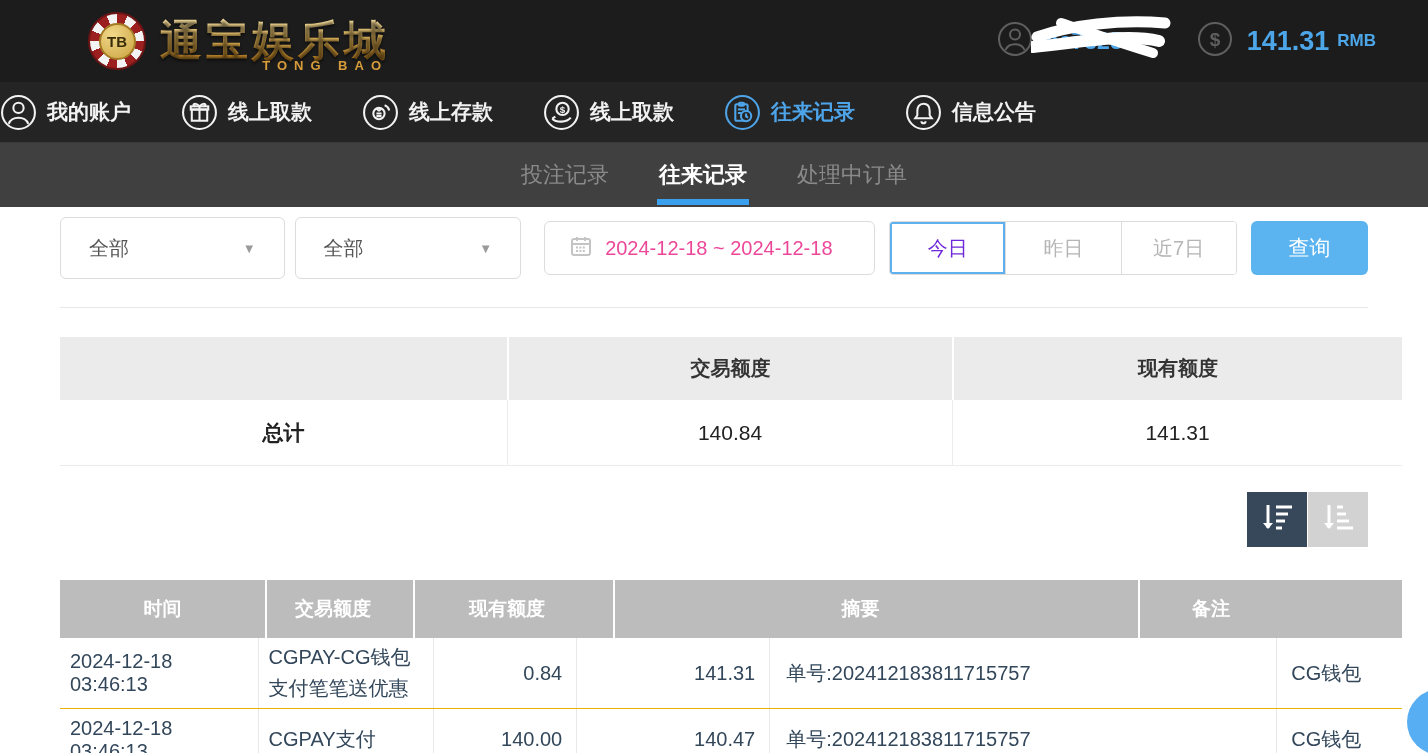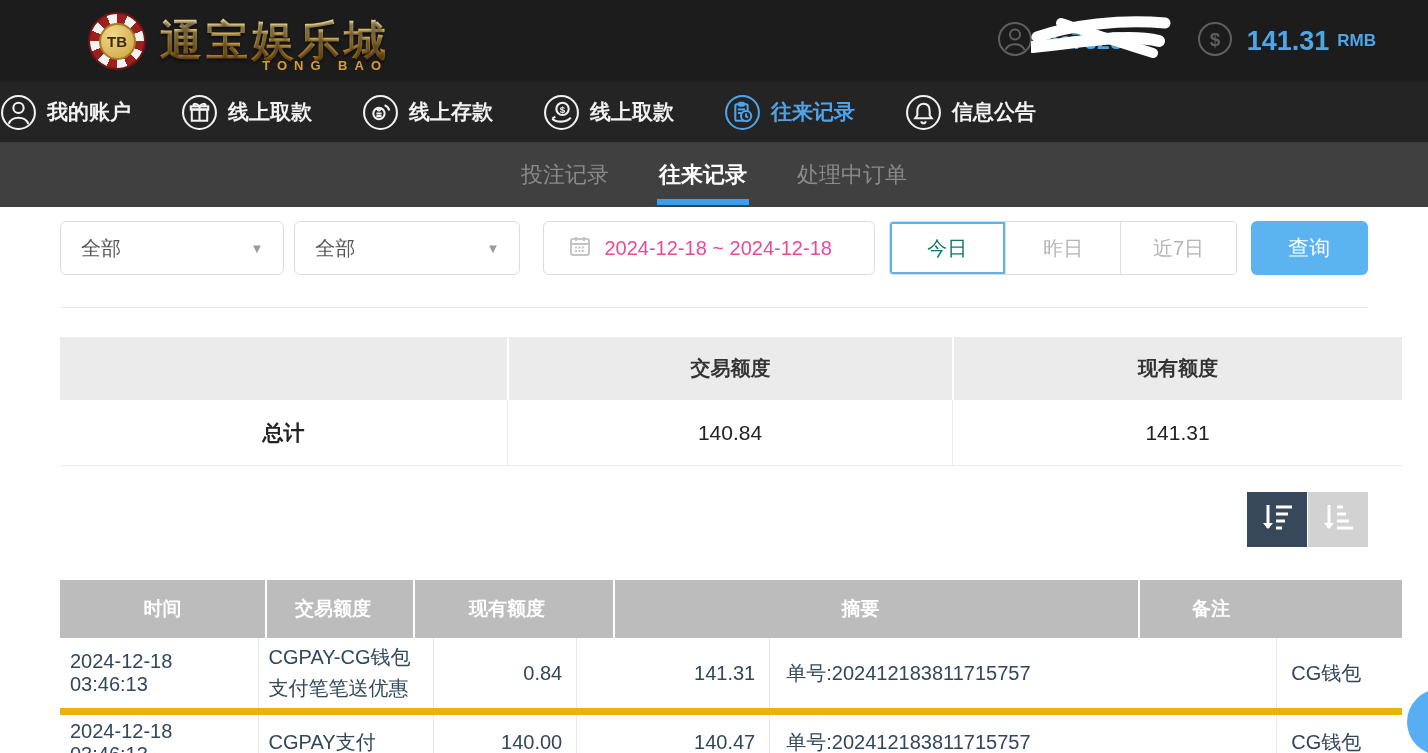--- a/index.html
+++ b/index.html
@@ -46,35 +46,35 @@
     gap:46px; position:relative; }
   .subtab { color:#8a8a8a; font-size:22px; cursor:pointer; position:relative;
     height:100%; display:flex; align-items:center; padding:0 2px; }
   .subtab.active { color:#ffffff; font-weight:bold; }
   .subtab.active::after { content:""; position:absolute; left:0; right:0; bottom:2px;
     height:6px; background:#3aa0ee; }
 
   
   .content { padding:0 60px; }
   .filter-row { margin-top:14px; display:flex; align-items:center; height:54px; }
-  .dropdown { width:230px; height:54px; border:1px solid #dcdcdc; border-radius:6px;
+  .dropdown { width:230px; height:62px; border:1px solid #dcdcdc; border-radius:6px;
     background:#fff; display:flex; align-items:center; justify-content:space-between;
-    padding:0 20px; cursor:pointer; }
+    padding:0 28px; cursor:pointer; }
   .dropdown + .dropdown { margin-left:10px; width:232px; }
   .dropdown-value { color:#555; font-size:20px; }
   .dropdown-caret { color:#9b9b9b; font-size:13px; }
   .datepicker { margin-left:23px; width:340px; height:54px; border:1px solid #dcdcdc;
     border-radius:6px; display:flex; align-items:center; gap:12px; padding:0 24px; cursor:pointer; }
   .datepicker-value { color:#ec4899; font-size:20px; white-space:nowrap; }
   .quick-group { margin-left:14px; display:flex; height:54px; border:1px solid #dcdcdc;
     border-radius:4px; overflow:hidden; }
   .quick-btn { width:119px; height:100%; display:flex; align-items:center; justify-content:center;
     font-size:20px; color:#b5b5b5; cursor:pointer; background:#fff; border-left:1px solid #dcdcdc; }
   .quick-btn:first-child { border-left:none; }
-  .quick-btn.active { color:#0f766e; box-shadow:inset 0 0 0 2px #5fb0ef; border-left:none; }
+  .quick-btn.active { color:#6d28d9; box-shadow:inset 0 0 0 2px #5fb0ef; border-left:none; }
   .search-btn { margin-left:14px; width:121px; height:54px; background:#5bb3f0; color:#fff;
     font-size:21px; border:none; border-radius:6px; cursor:pointer; display:flex;
     align-items:center; justify-content:center; }
 
   .divider { margin-top:32px; height:1px; background:#e8e8e8; }
 
   
   .summary-table { margin-top:29px; width:1342px; }
   .summary-header { display:flex; height:63px; background:#ebebeb; }
   .summary-header .cell { display:flex; align-items:center; justify-content:center;
@@ -92,21 +92,21 @@
     cursor:pointer; border:none; }
   .sort-btn.desc { background:#37485a; }
   .sort-btn.asc { background:#d2d2d2; }
 
   
   .tx-table { margin-top:33px; width:1342px; font-size:19px; }
   .tx-header { display:flex; height:58px; background:#bcbcbc; }
   .tx-header .cell { display:flex; align-items:center; justify-content:center;
     color:#fff; font-weight:bold; font-size:19px; border-left:2px solid #fff; }
   .tx-header .cell:first-child { border-left:none; }
-  .tx-row { display:flex; min-height:62px; background:#fff; border-bottom:7px solid #eab308; }
+  .tx-row { display:flex; min-height:62px; background:#fff; border-bottom:1px solid #eab308; }
   .tx-row .cell { display:flex; align-items:center; color:#33475b; font-size:20px;
     border-left:1px solid #e8e8e8; padding:4px 10px; }
   .tx-row .cell:first-child { border-left:none; }
   .t-col1 { width:205px; justify-content:center; }
   .t-col2 { width:182px; justify-content:flex-start; line-height:1.55; }
   .t-col3 { width:148px; justify-content:flex-end; padding-right:14px !important; }
   .t-col4 { width:200px; justify-content:flex-end; padding-right:14px !important; }
   .t-col5 { width:477px; justify-content:flex-start; padding-left:16px !important; }
   .t-col6 { width:130px; justify-content:flex-start; padding-left:14px !important;margin-left:48px; }
 

